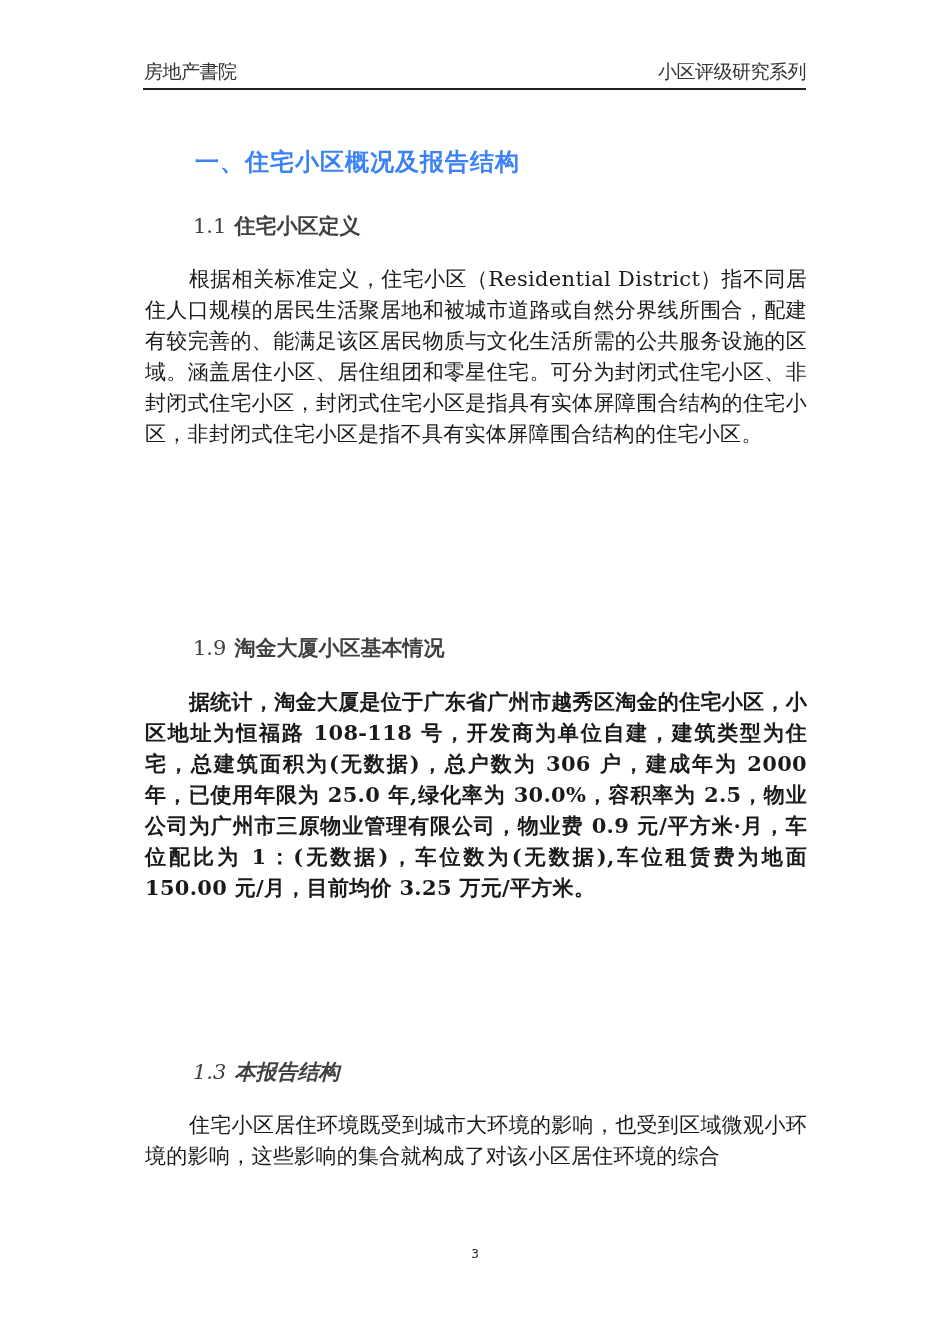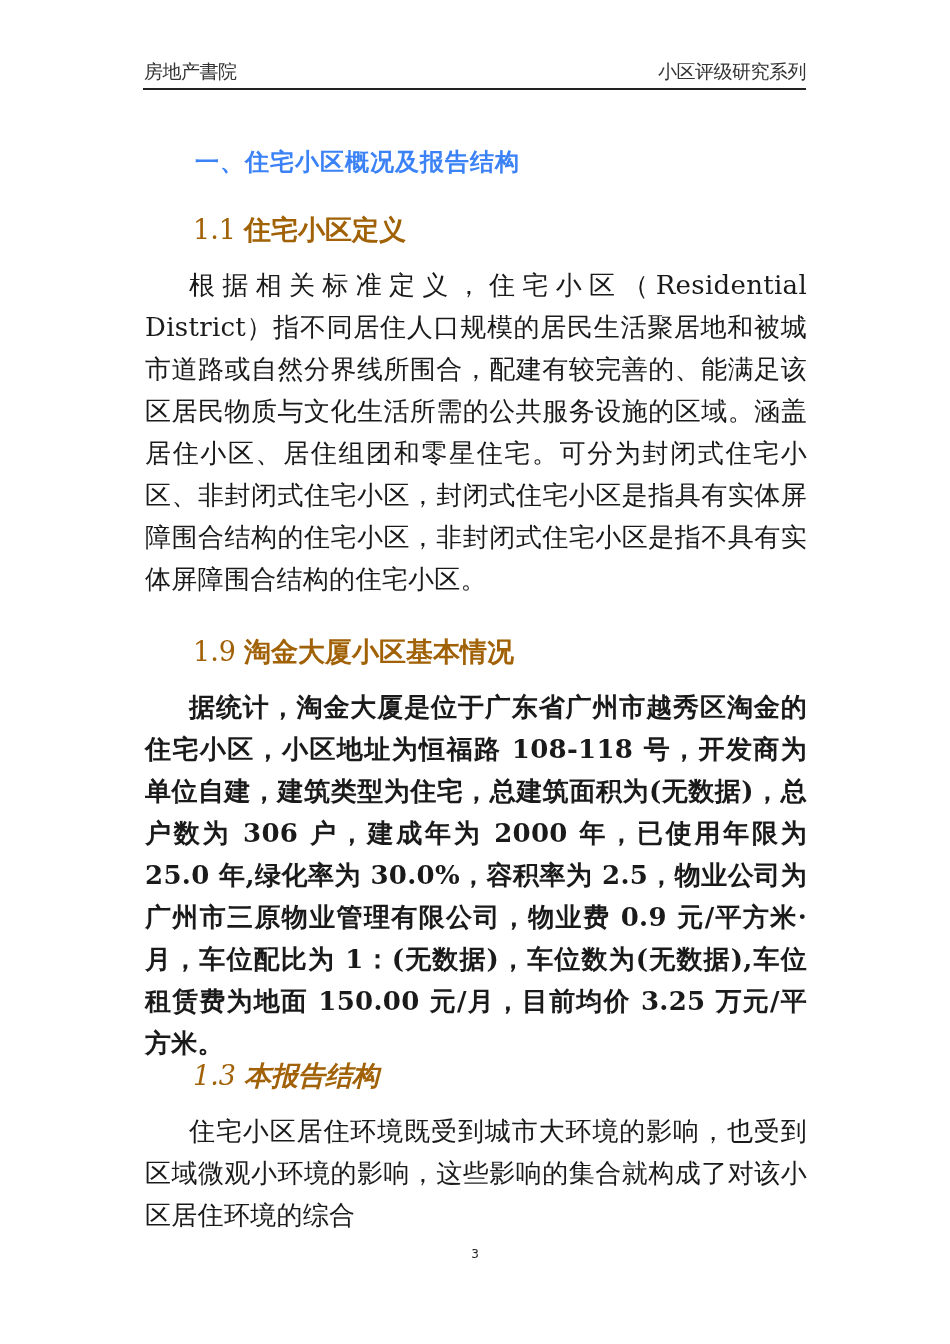--- a/index.html
+++ b/index.html
@@ -8,25 +8,25 @@
     .page-header { position: absolute; left: 143px; top: 66px; width: 663px; height: 22px;
                    border-bottom: 2px solid #222; }
     .header-left, .header-right { position: absolute; bottom: 3px;
                    font-family: "DejaVu Sans", "Liberation Sans", sans-serif;
                    font-size: 19px; color: #333; letter-spacing: -0.5px; }
     .header-left { left: 1px; }
     .header-right { right: 0; }
 
     .h1 { position: absolute; left: 195px; top: 146px; font-size: 24px; font-weight: bold;
           font-family: "DejaVu Sans", "Liberation Sans", sans-serif; letter-spacing: 1px; color: #3b82f6; }
-    .h2 { position: absolute; left: 193px; font-size: 27px; font-weight: bold;
-          font-family: "DejaVu Sans", "Liberation Sans", sans-serif; color: #a16207; text-align: center; }
+    .h2 { position: absolute; left: 193px; font-size: 21px; font-weight: bold;
+          font-family: "DejaVu Sans", "Liberation Sans", sans-serif; color: #404040; text-align: center; }
     .h2 .num { font-family: "DejaVu Serif", "Liberation Serif", serif; font-weight: normal; margin-right: 8px; }
 
-    .para { position: absolute; left: 145px; width: 662px; font-size: 26px; line-height: 42px;
+    .para { position: absolute; left: 145px; width: 662px; font-size: 21px; line-height: 31px;
             text-align: justify; text-indent: 44px; color: #1a1a1a; letter-spacing: 0.3px; }
     .page-number { position: absolute; left: 0; width: 950px; top: 1247px; text-align: center;
                    font-family: "DejaVu Sans", "Liberation Sans", sans-serif; font-size: 12px; color: #222; }
   </style>
 </head>
 <body>
 
 <div class="page-header">
   <span class="header-left">房地产書院</span>
   <span class="header-right">小区评级研究系列</span>

